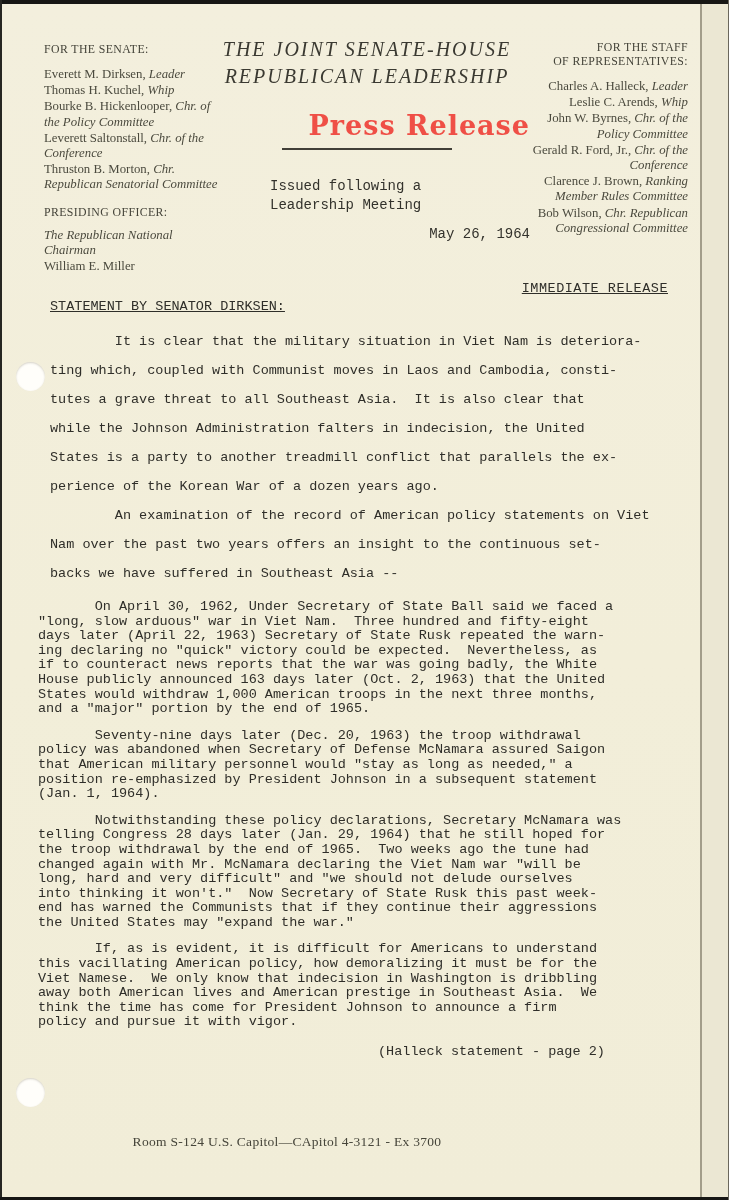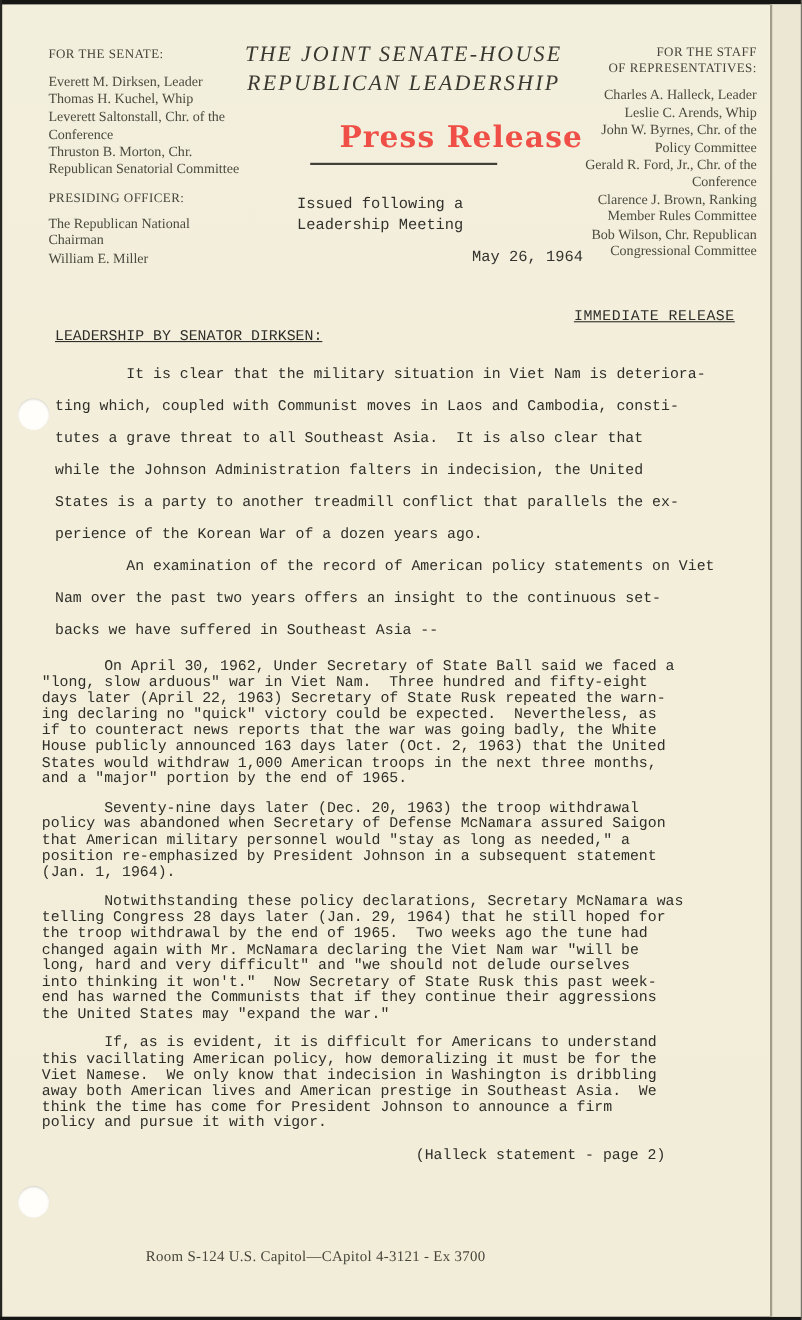--- a/index.html
+++ b/index.html
@@ -29,21 +29,21 @@
   .issued{margin-top:27px;text-align:left;padding-left:66px;
     font-family:"Liberation Mono",monospace;font-size:14px;line-height:19px;color:#33322c;}
   .mast-date{margin-top:11px;text-align:right;padding-left:88px;
     font-family:"Liberation Mono",monospace;font-size:14px;color:#33322c;}
   
   .col{position:absolute;top:42px;font-size:12.8px;line-height:15.2px;color:#4b4a3e;}
   .col-senate{left:44px;width:176px;text-align:left;}
   .col-house{left:518px;width:170px;text-align:right;top:40px;}
   .col-heading{font-size:11.8px;letter-spacing:.4px;color:#45443a;margin-bottom:11px;line-height:14px;}
   .member{margin-bottom:1px;}
-  .ti{}
+  .ti{font-style:italic;}
   .presiding{margin-top:12px;margin-bottom:9px;}
   
   .release{position:absolute;left:38px;top:281px;width:632px;
     font-family:"Liberation Mono",monospace;font-size:13.5px;color:#2f2e29;}
   .immediate{text-align:right;padding-right:2px;text-decoration:underline;letter-spacing:.5px;}
   .stmt-heading{margin-top:3px;padding-left:12px;text-decoration:underline;}
   .para{margin:0;white-space:pre-wrap;}
   .para.double{line-height:29px;padding-left:12px;}
   .para.p0{margin-top:13px;}
   .para.single{line-height:14.6px;margin-top:12px;}
@@ -82,20 +82,24 @@
     <div class="col-heading">FOR THE SENATE:</div>
     <div class="member">
       <span class="nm">Everett M. Dirksen,</span>
       <span class="ti">Leader</span>
     </div>
     <div class="member">
       <span class="nm">Thomas H. Kuchel,</span>
       <span class="ti">Whip</span>
     </div>
     <div class="member">
+      <span class="nm">Bourke B. Hickenlooper,</span>
+      <span class="ti">Chr. of the Policy Committee</span>
+    </div>
+    <div class="member">
       <span class="nm">Leverett Saltonstall,</span>
       <span class="ti">Chr. of the Conference</span>
     </div>
     <div class="member">
       <span class="nm">Thruston B. Morton,</span>
       <span class="ti">Chr. Republican Senatorial Committee</span>
     </div>
     <div class="col-heading presiding">PRESIDING OFFICER:</div>
     <div class="member">
       <span class="ti">The Republican National Chairman</span>
@@ -131,21 +135,21 @@
       <span class="ti">Ranking Member Rules Committee</span>
     </div>
     <div class="member">
       <span class="nm">Bob Wilson,</span>
       <span class="ti">Chr. Republican Congressional Committee</span>
     </div>
   </aside>
 
   <main class="release">
     <div class="immediate">IMMEDIATE RELEASE</div>
-    <div class="stmt-heading">LEADERSHIP BY SENATOR DIRKSEN:</div>
+    <div class="stmt-heading">STATEMENT BY SENATOR DIRKSEN:</div>
     <p class="para double p0">        It is clear that the military situation in Viet Nam is deteriora-
 ting which, coupled with Communist moves in Laos and Cambodia, consti-
 tutes a grave threat to all Southeast Asia.  It is also clear that
 while the Johnson Administration falters in indecision, the United
 States is a party to another treadmill conflict that parallels the ex-
 perience of the Korean War of a dozen years ago.</p>
     <p class="para double">        An examination of the record of American policy statements on Viet
 Nam over the past two years offers an insight to the continuous set-
 backs we have suffered in Southeast Asia --</p>
     <p class="para single">       On April 30, 1962, Under Secretary of State Ball said we faced a

